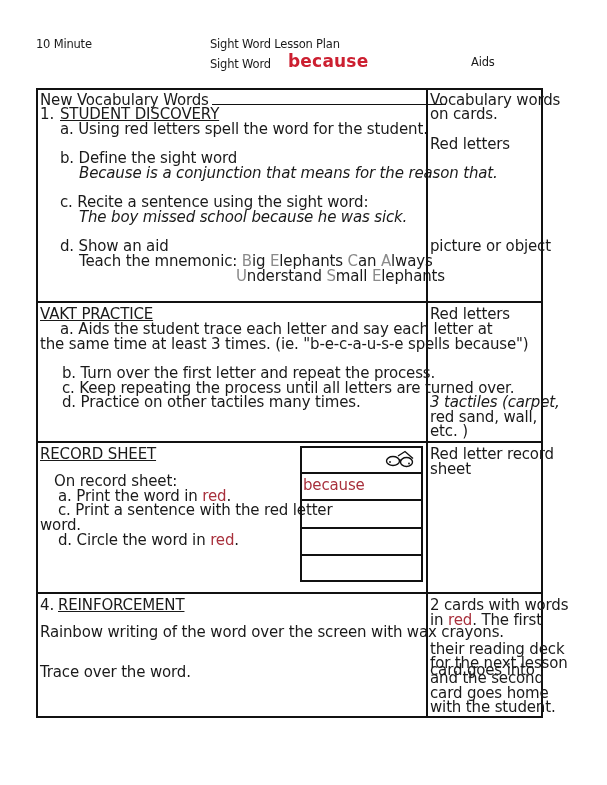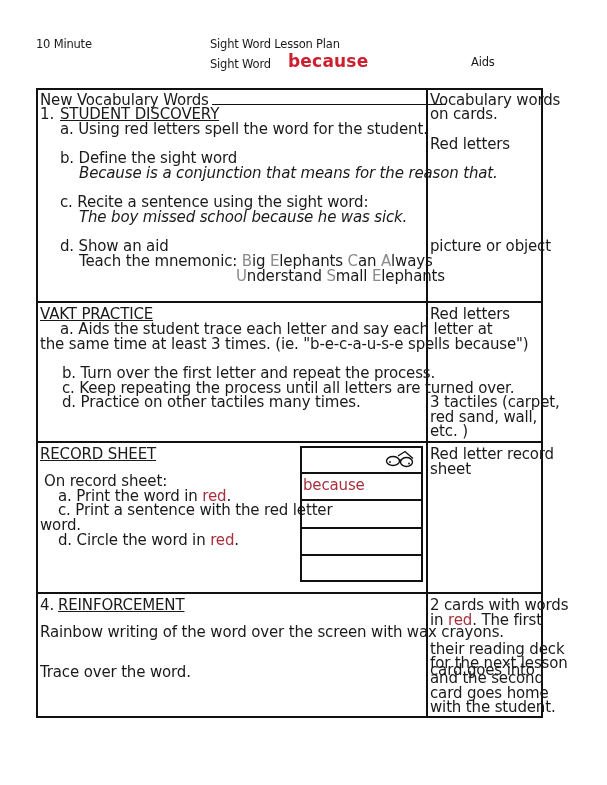--- a/index.html
+++ b/index.html
@@ -70,28 +70,28 @@
 
   <div>
     <div class="t u" style="left:2px;top:217px;">VAKT PRACTICE</div>
     <div class="t" style="left:22px;top:232px;">a.  Aids the student trace each letter and say each letter at</div>
     <div class="t" style="left:2px;top:247px;">the same time at least 3 times.  (ie. "b-e-c-a-u-s-e spells because")</div>
     <div class="t" style="left:24px;top:276px;">b.  Turn over the first letter and repeat the process.</div>
     <div class="t" style="left:24px;top:291px;">c.  Keep repeating the process until all letters are turned over.</div>
     <div class="t" style="left:24px;top:305px;">d.  Practice on other tactiles many times.</div>
 
     <div class="t" style="left:392px;top:217px;">Red letters</div>
-    <div class="t" style="left:392px;top:305px;">3 tactiles (carpet,</div>
+    <div class="t" style="left:392px;top:305px;font-style:italic;">3 tactiles (carpet,</div>
     <div class="t" style="left:392px;top:320px;">red sand, wall,</div>
     <div class="t" style="left:392px;top:334px;">etc. )</div>
   </div>
 
   <div>
     <div class="t u" style="left:2px;top:357px;">RECORD SHEET</div>
-    <div class="t" style="left:6px;top:384px;">On record sheet:</div>
+    <div class="t" style="left:16px;top:384px;">On record sheet:</div>
     <div class="t" style="left:20px;top:399px;">
       <span>a.  Print the word in </span><span class="red">red</span><span>.</span>
     </div>
     <div class="t" style="left:20px;top:413px;">c.  Print a sentence with the red letter</div>
     <div class="t" style="left:2px;top:428px;">word.</div>
     <div class="t" style="left:20px;top:443px;">
       <span>d.  Circle the word in </span><span class="red">red</span><span>.</span>
     </div>
 
     <div class="rec-box">

